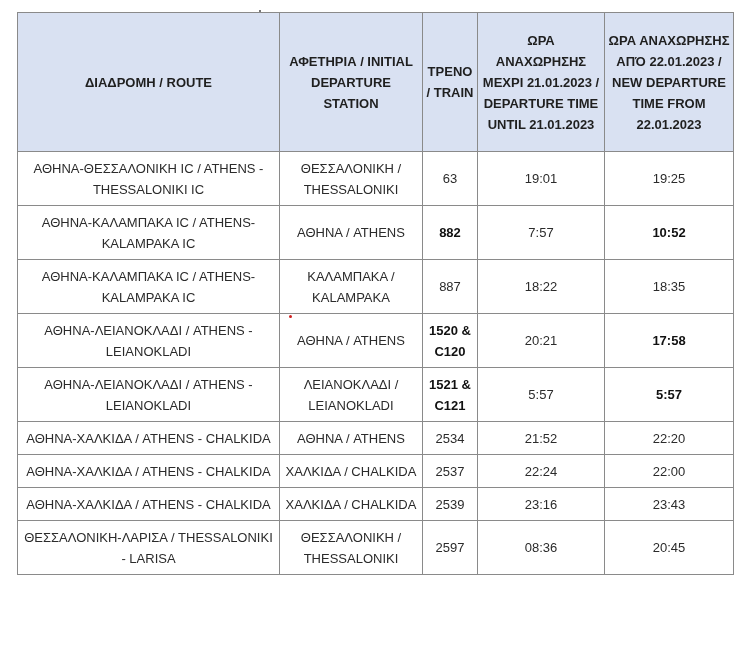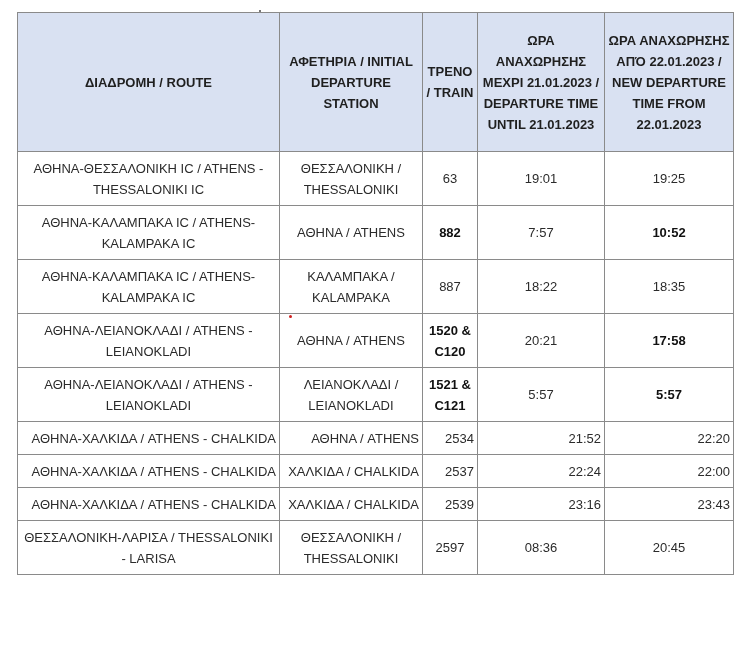--- a/index.html
+++ b/index.html
@@ -38,21 +38,21 @@
       background: #d9e1f2;
       font-weight: bold;
       color: #1f1f1f;
       font-size: 13px;
       line-height: 21px;
       height: 138px;
     }
     td { background: #ffffff; }
     .bold { font-weight: bold; color: #111; }
     tr.h2 td { height: 53px; }
-    tr.h1 td { height: 32px; text-align: right; }
+    tr.h1 td { height: 32px; }
     .col-route { width: 262px; }
     .col-station { width: 143px; }
     .col-train { width: 55px; }
     .col-old { width: 127px; }
     .col-new { width: 129px; }
     .red-dot {
       position: absolute;
       left: 289px;
       top: 315px;
       width: 3px;

